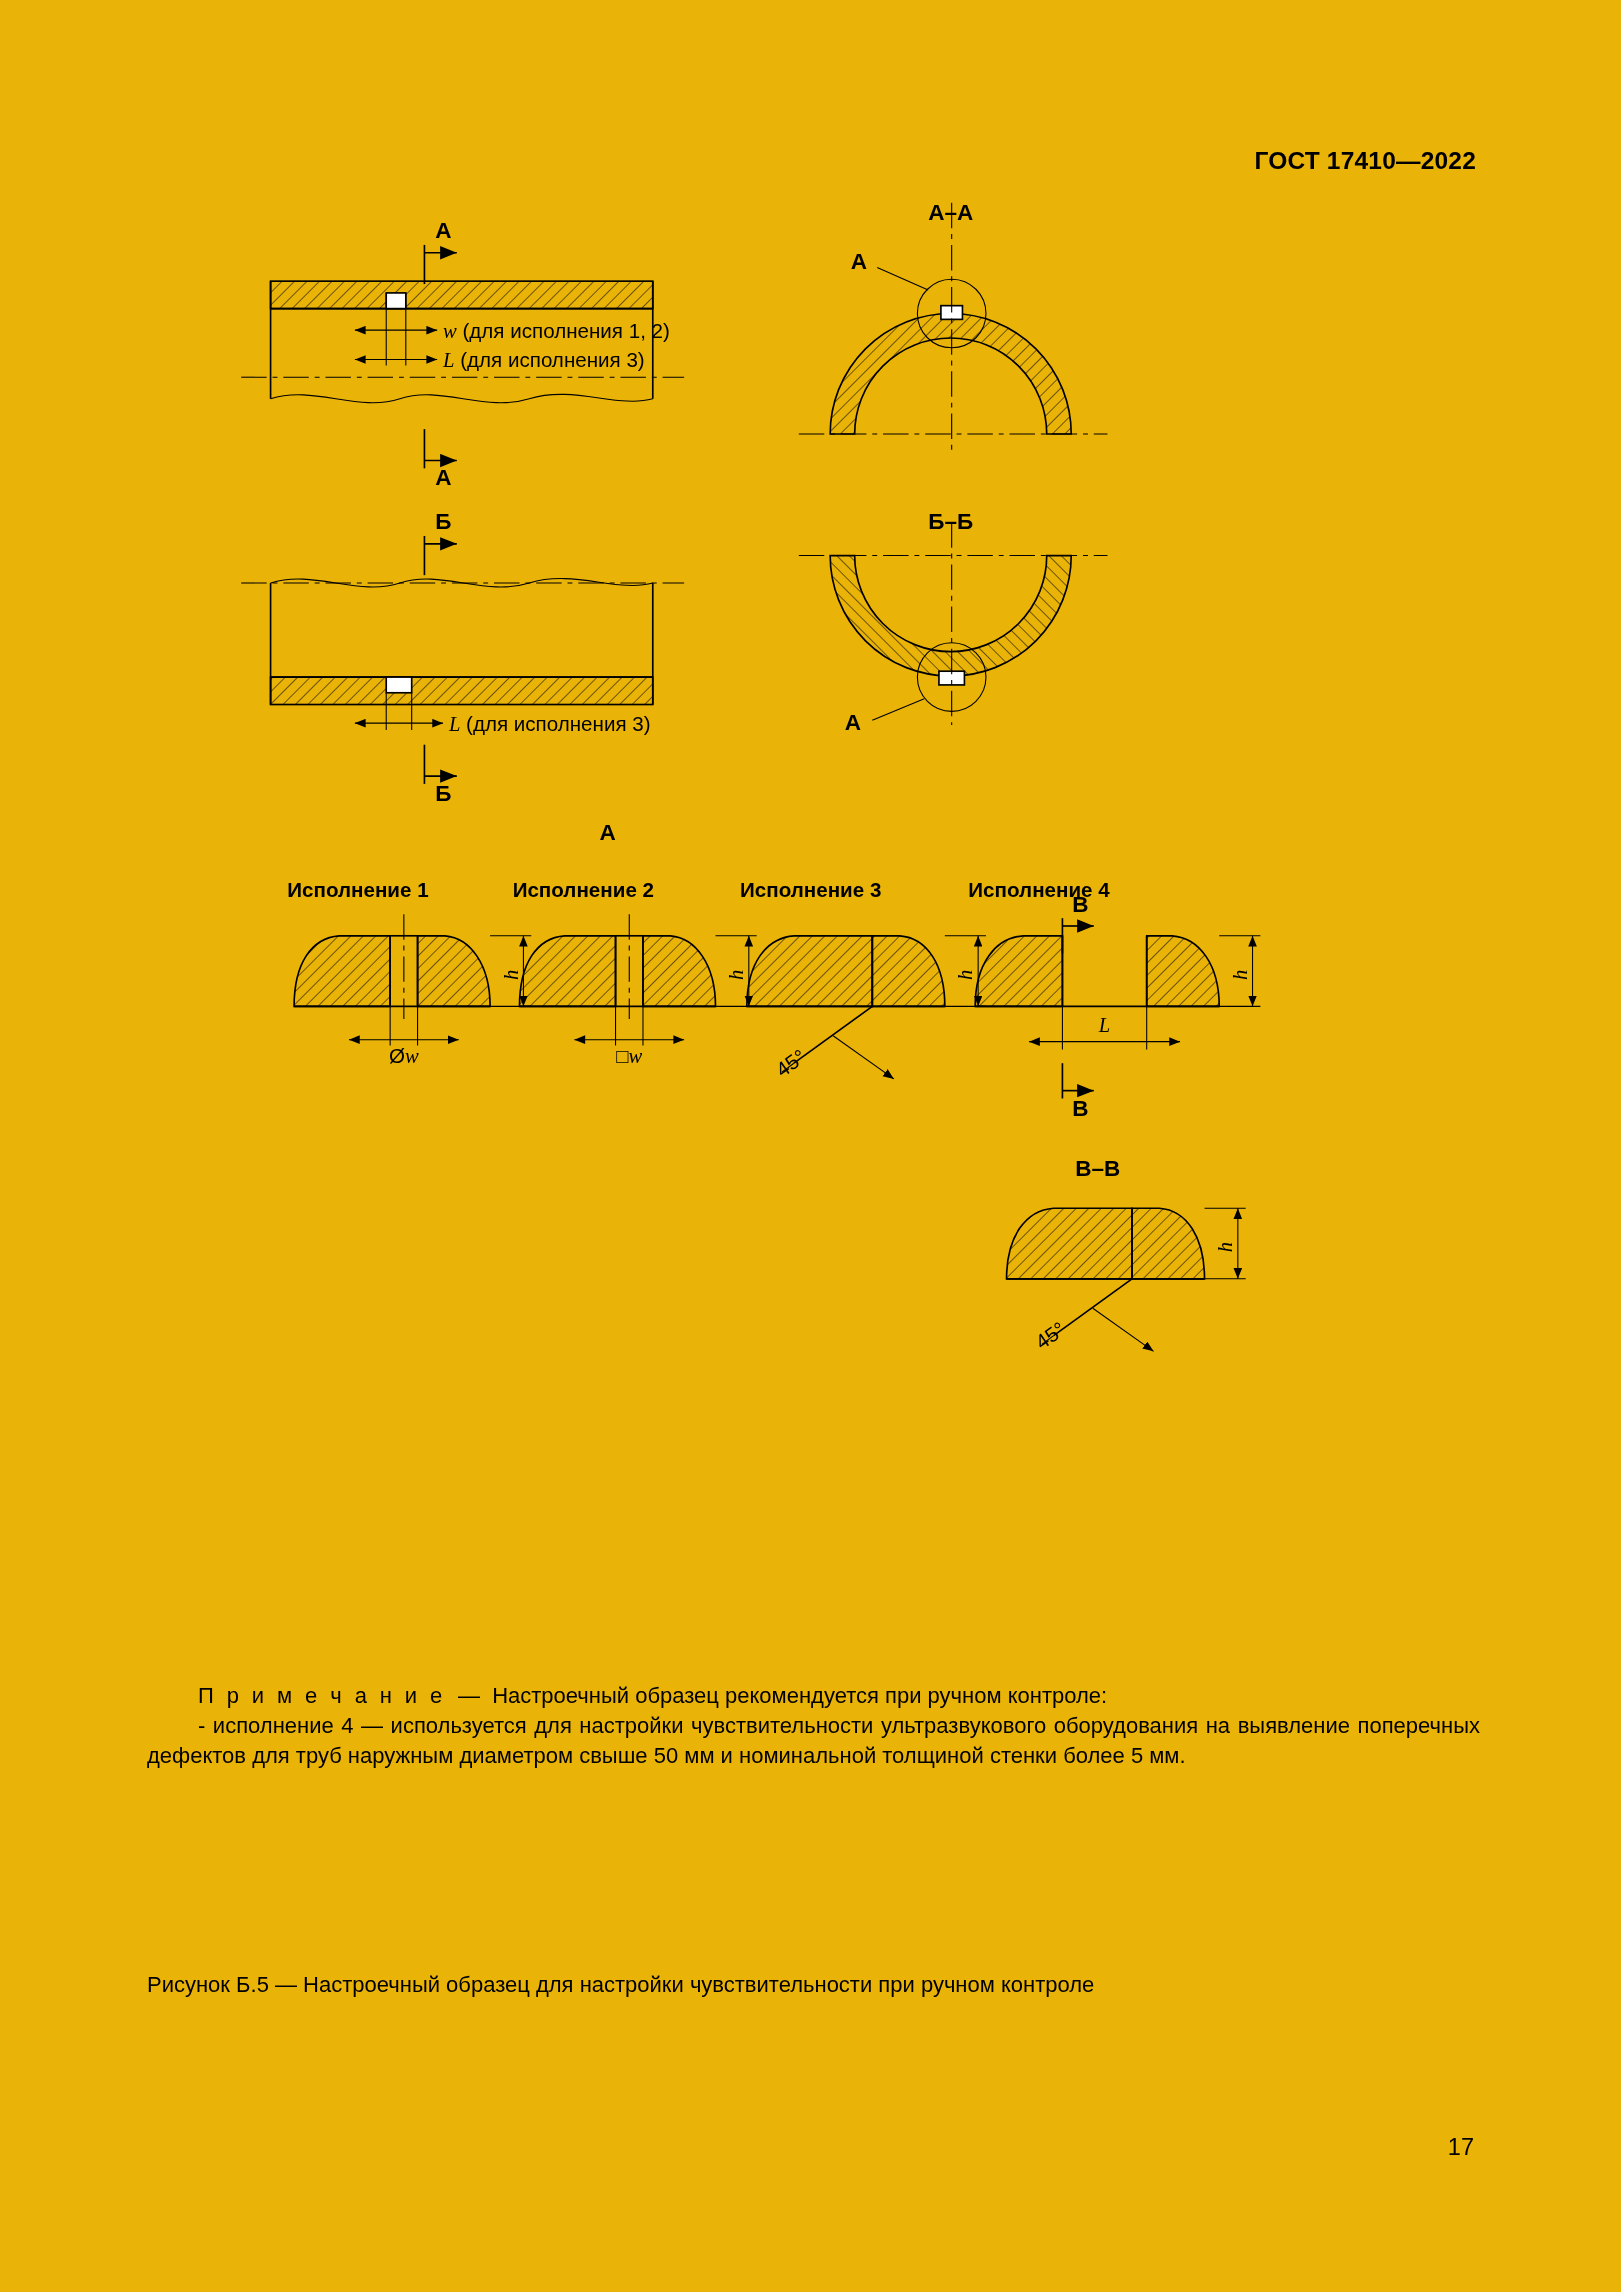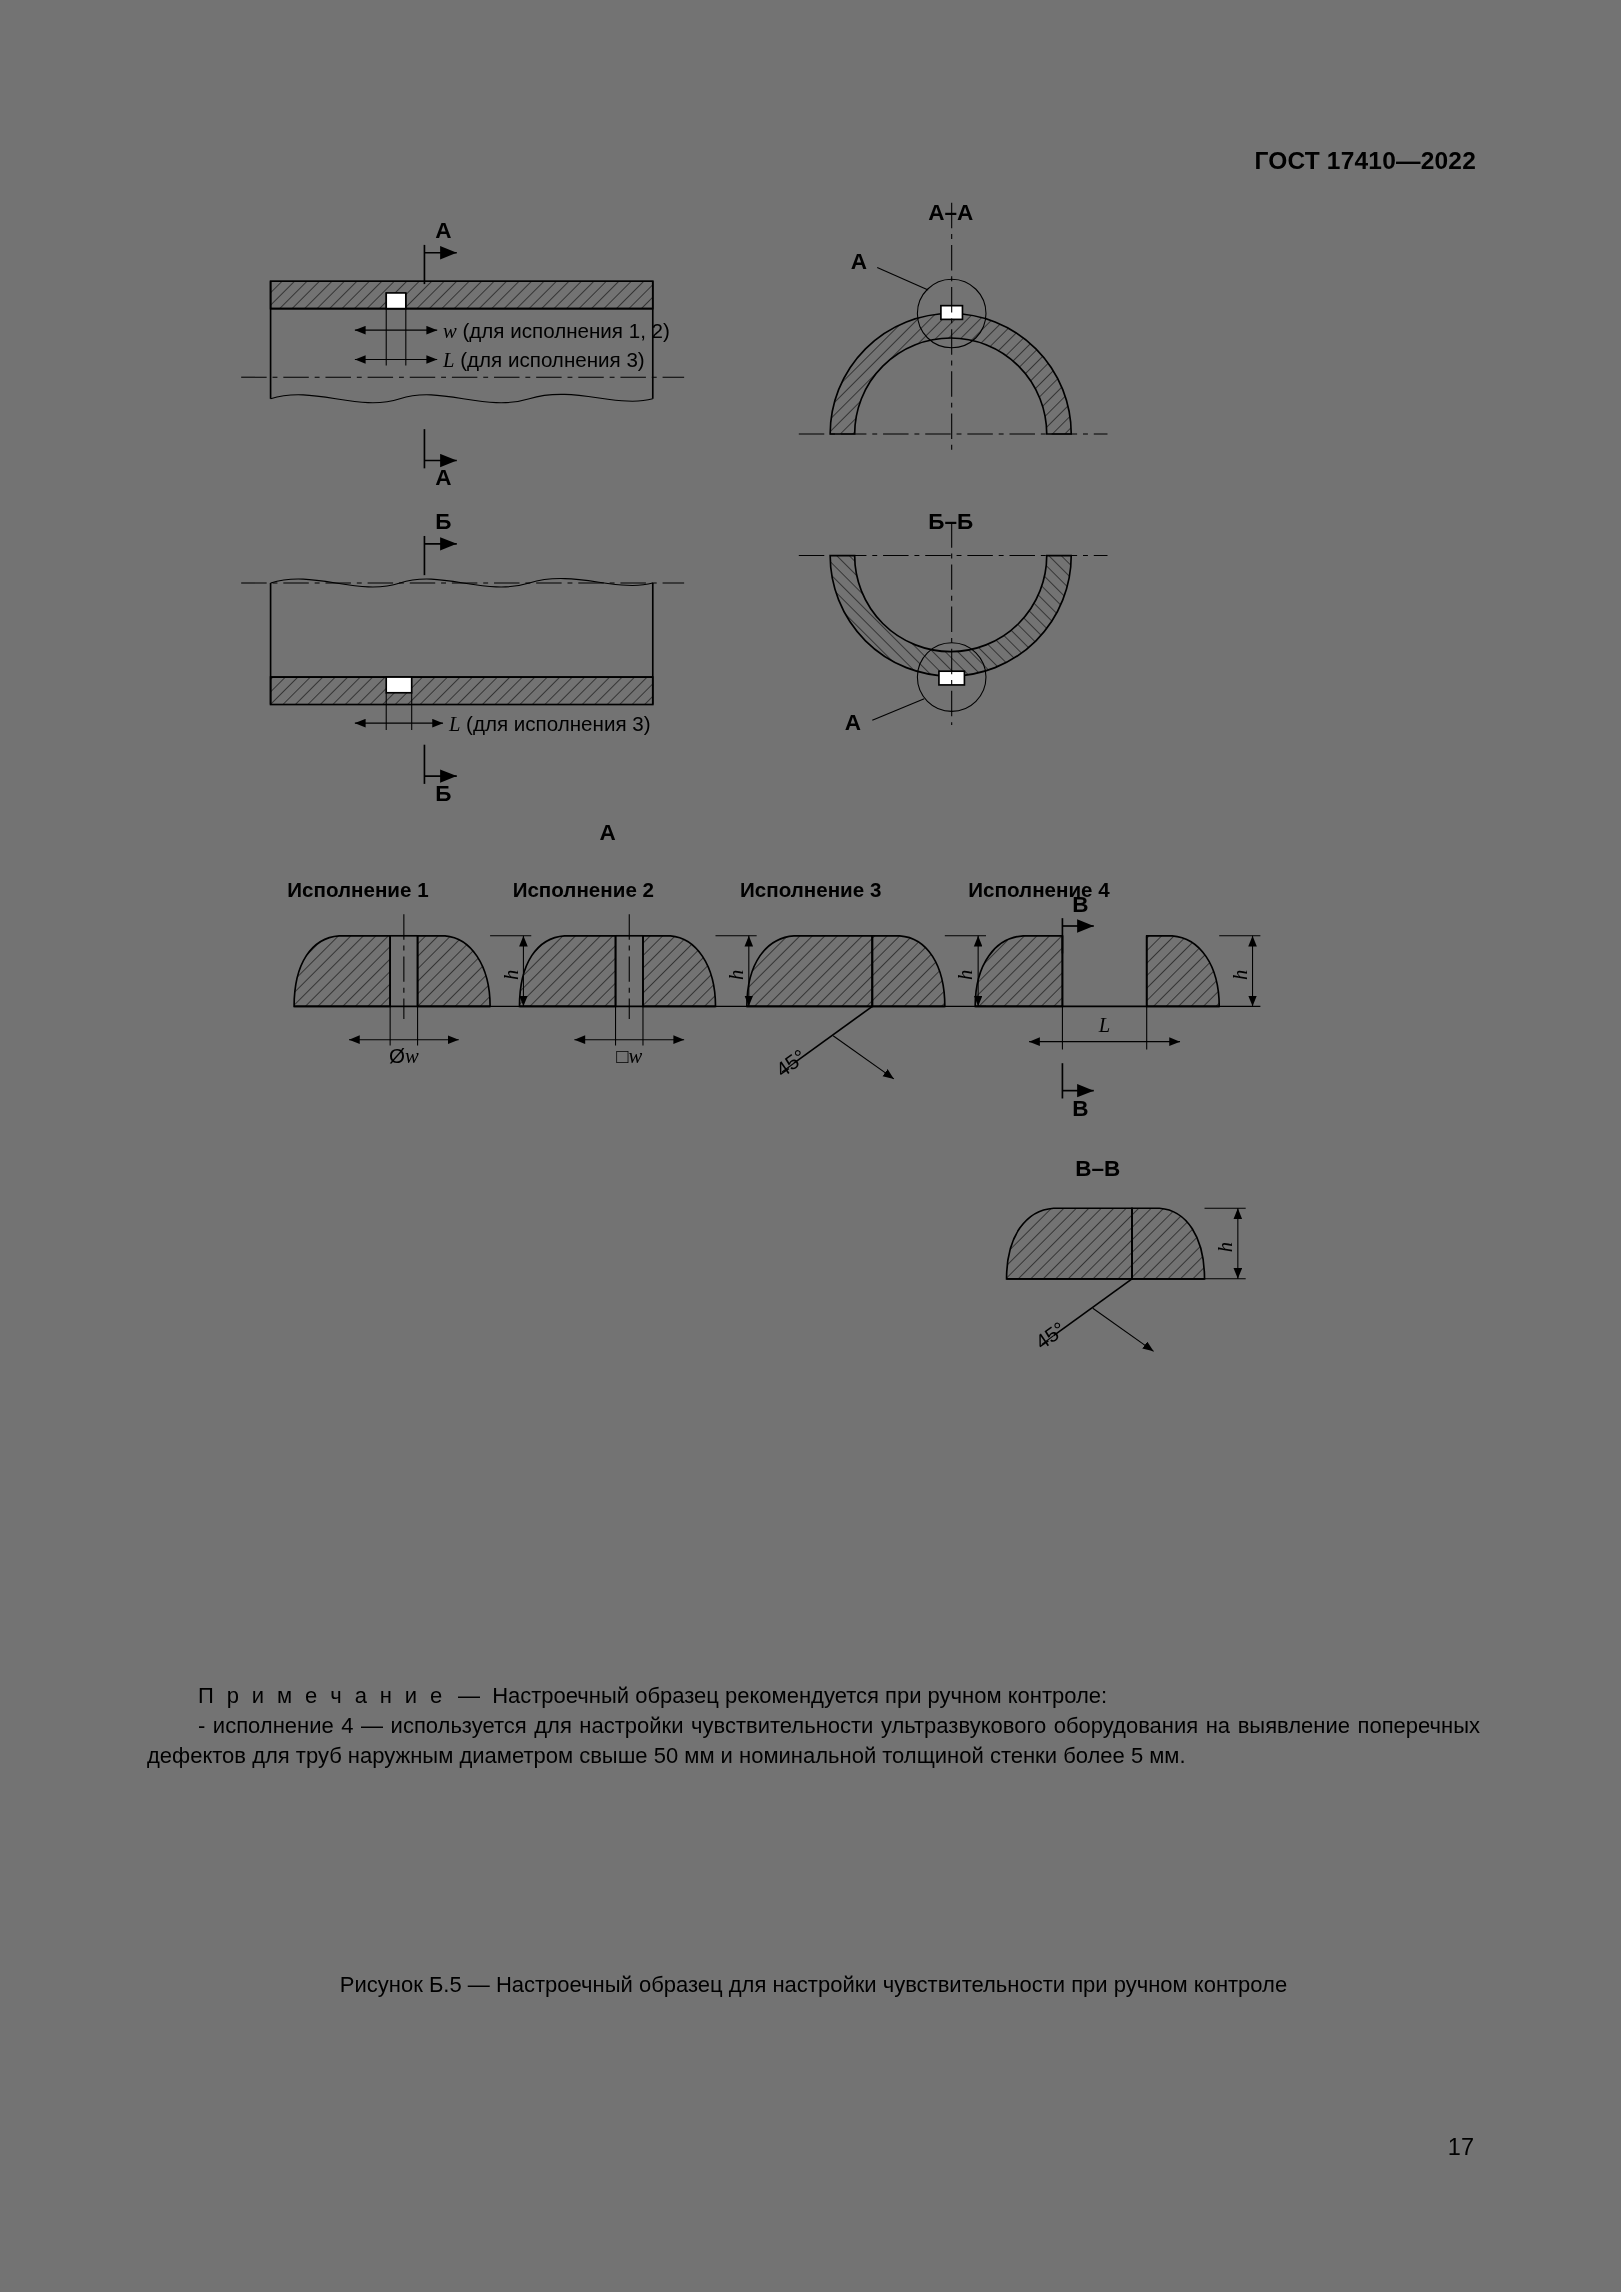--- a/index.html
+++ b/index.html
@@ -8,21 +8,21 @@
     background: #f2f2f2;
   }
   body {
     font-family: "Liberation Sans", sans-serif;
   }
   .page {
     position: relative;
     width: 1621px;
     height: 2293px;
     margin: 0 auto;
-    background: #737373;
+    background: #eab308;
     overflow: hidden;
   }
   .std-header {
     position: absolute;
     top: 147px;
     right: 145px;
     font-size: 24.5px;
     font-weight: bold;
     letter-spacing: 0.2px;
     color: #000;
@@ -61,21 +61,20 @@
   }
   .note-label {
     letter-spacing: 3.4px;
     margin-top: 28px;
   }
   .caption {
     position: absolute;
     left: 147px;
     top: 1972px;
     width: 1333px;
-    text-align: center;
     font-size: 22px;
     color: #000;
   }
   .lbl {
     font-size: 21px;
     font-family: "Liberation Sans", sans-serif;
     fill: #000;
   }
   .lbl-b {
     font-size: 23px;

